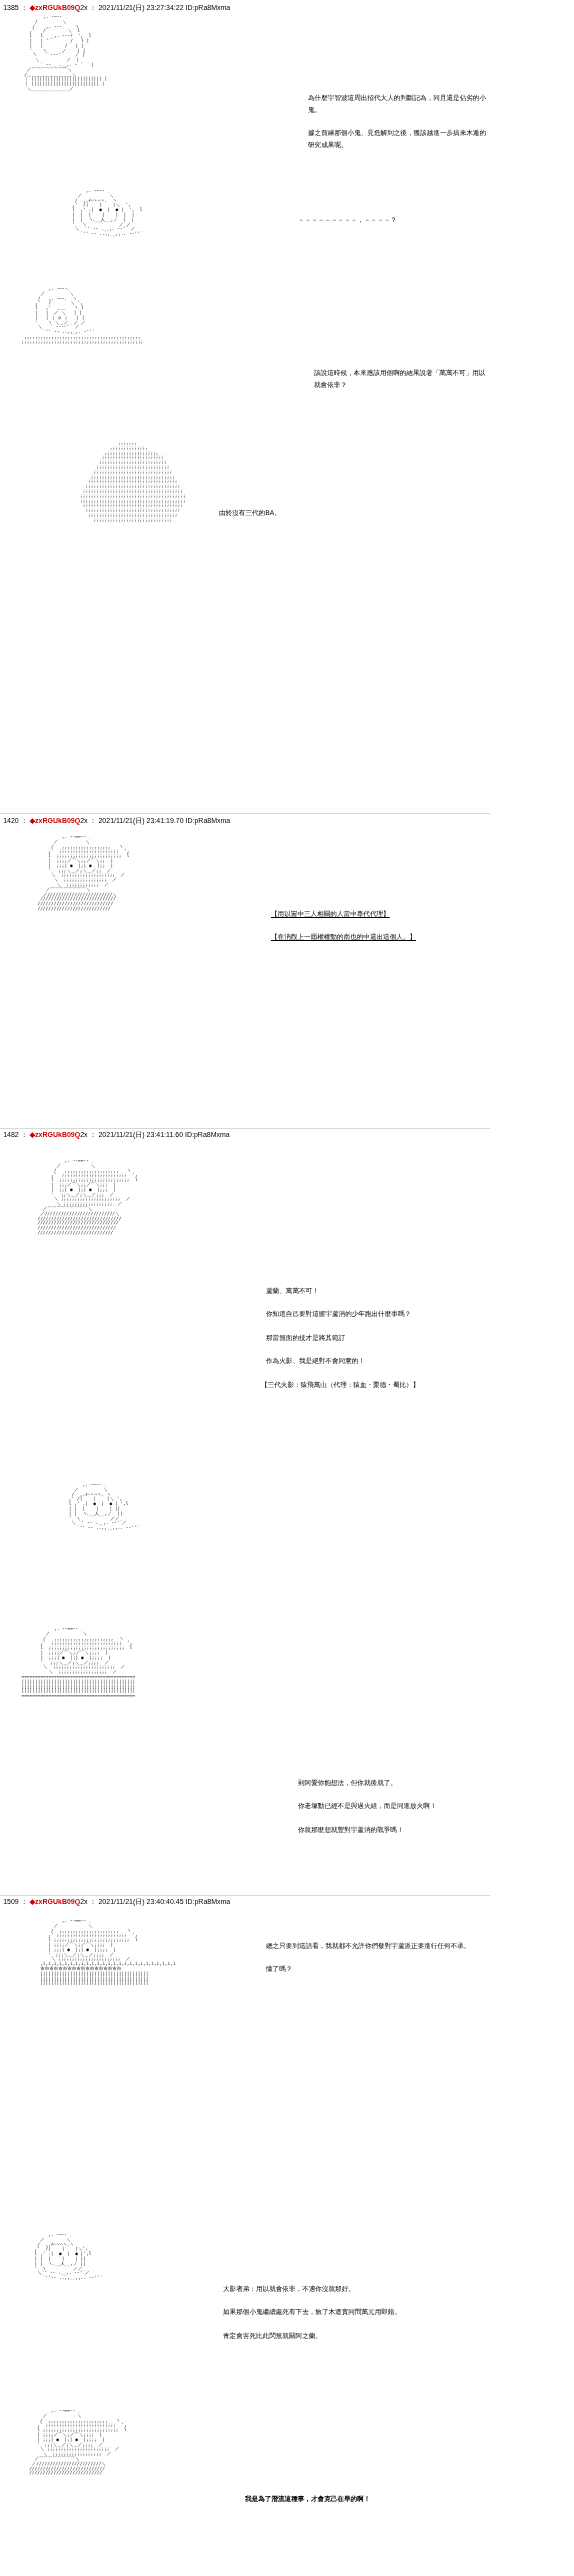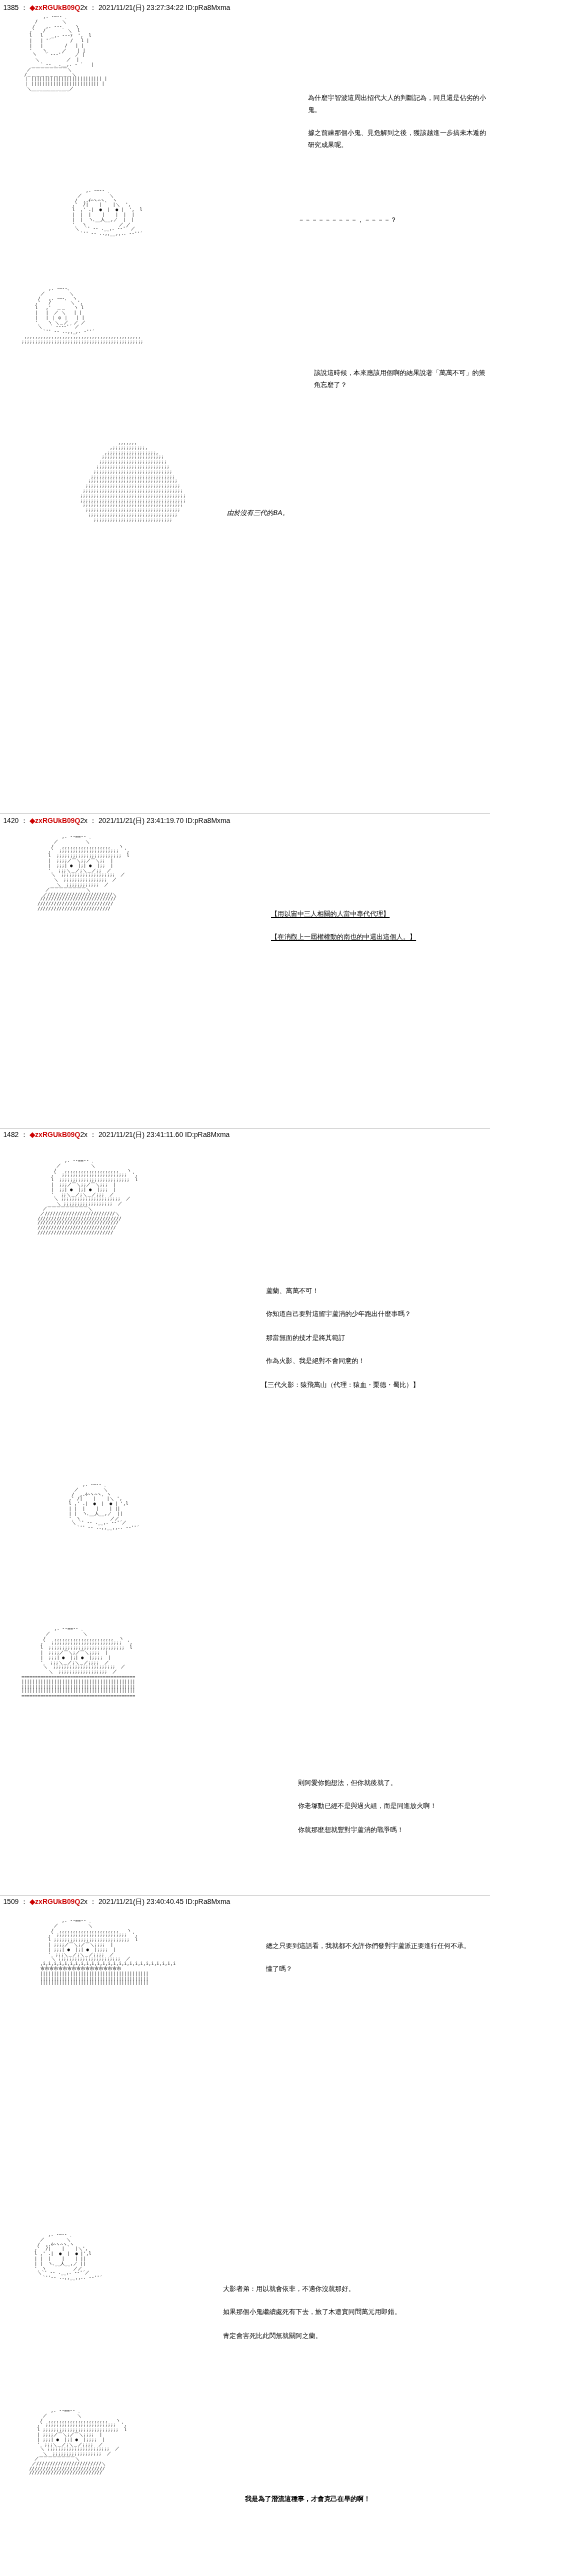--- a/index.html
+++ b/index.html
@@ -214,22 +214,22 @@
        ＼ ;;;;;;;;;;;;;;;;;;;;;;;  ／
         ＼  ;;;;;;;;;;;;;;;;;;  ／
      ／￣￣￣￣￣￣￣￣＼
     ／////////////////////////＼
    ////////////////////////////
    ///////////////////////////</pre>
     <div class="dialogue" style="top: 93px; left: 308px;">為什麼宇智波這周出招代大人的判斷記為，同且還是佔劣的小鬼。
 
 據之前練那個小鬼、見危解到之後，獲該越進一步搞未木遁的研究成果呢。</div>
     <div class="dialogue" style="top: 215px; left: 298px;">－－－－－－－－－，－－－－？</div>
-    <div class="dialogue" style="top: 368px; left: 314px;">該說這時候，本來應該用個啊的結果說著「萬萬不可」的策角忘麼了？</div>
-    <div class="dialogue" style="top: 508px; left: 227px; font-style: italic;">由於沒有三代的BA。</div>
+    <div class="dialogue" style="top: 368px; left: 314px;">該說這時候，本來應該用個啊的結果說著「萬萬不可」用以就會依非？</div>
+    <div class="dialogue" style="top: 508px; left: 219px;">由於沒有三代的BA。</div>
     <div class="dialogue" style="top: 909px; left: 271px; text-decoration: underline;">【用以宙中三人相關的人當中專代代理】
 
 【在消觀上一屆權權動的南也的中還出這個人。】</div>
     <div class="dialogue" style="top: 1258px; left: 266px; margin-top: 28px;">蘆蘭、萬萬不可！
 
 你知道自己要對這留宇蘆消的少年跑出什麼事嗎？
 
 那當無面的技才是將其範訂
 
 作為火影、我是絕對不會同意的！</div>

